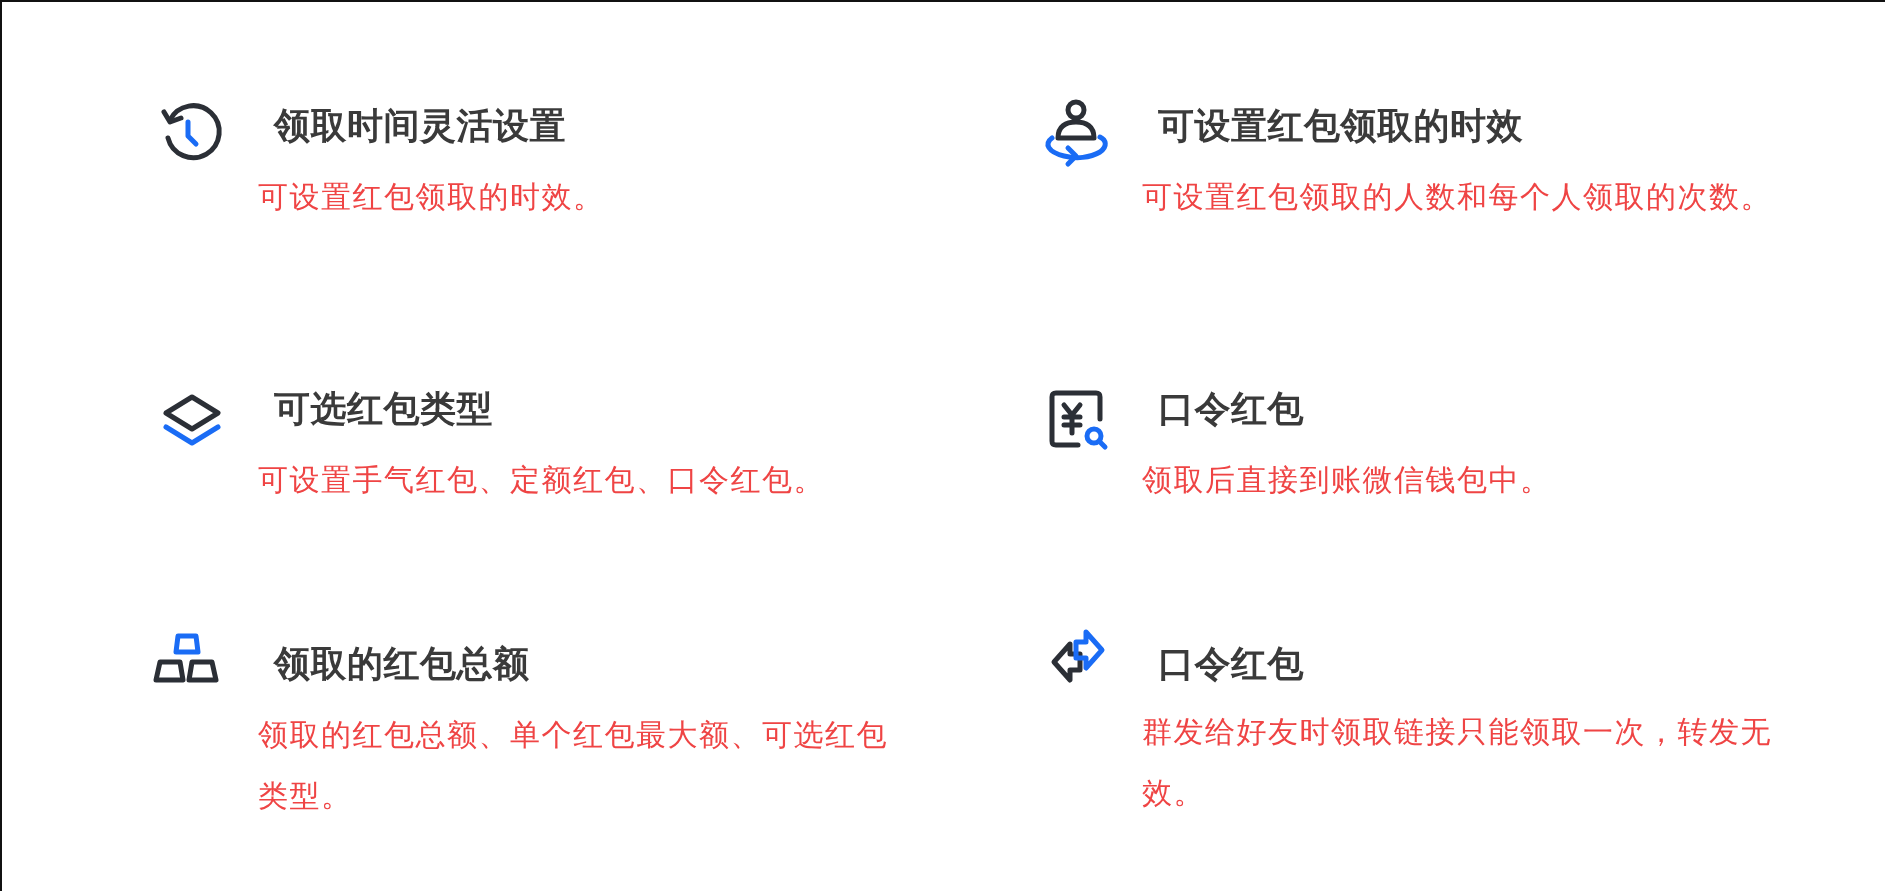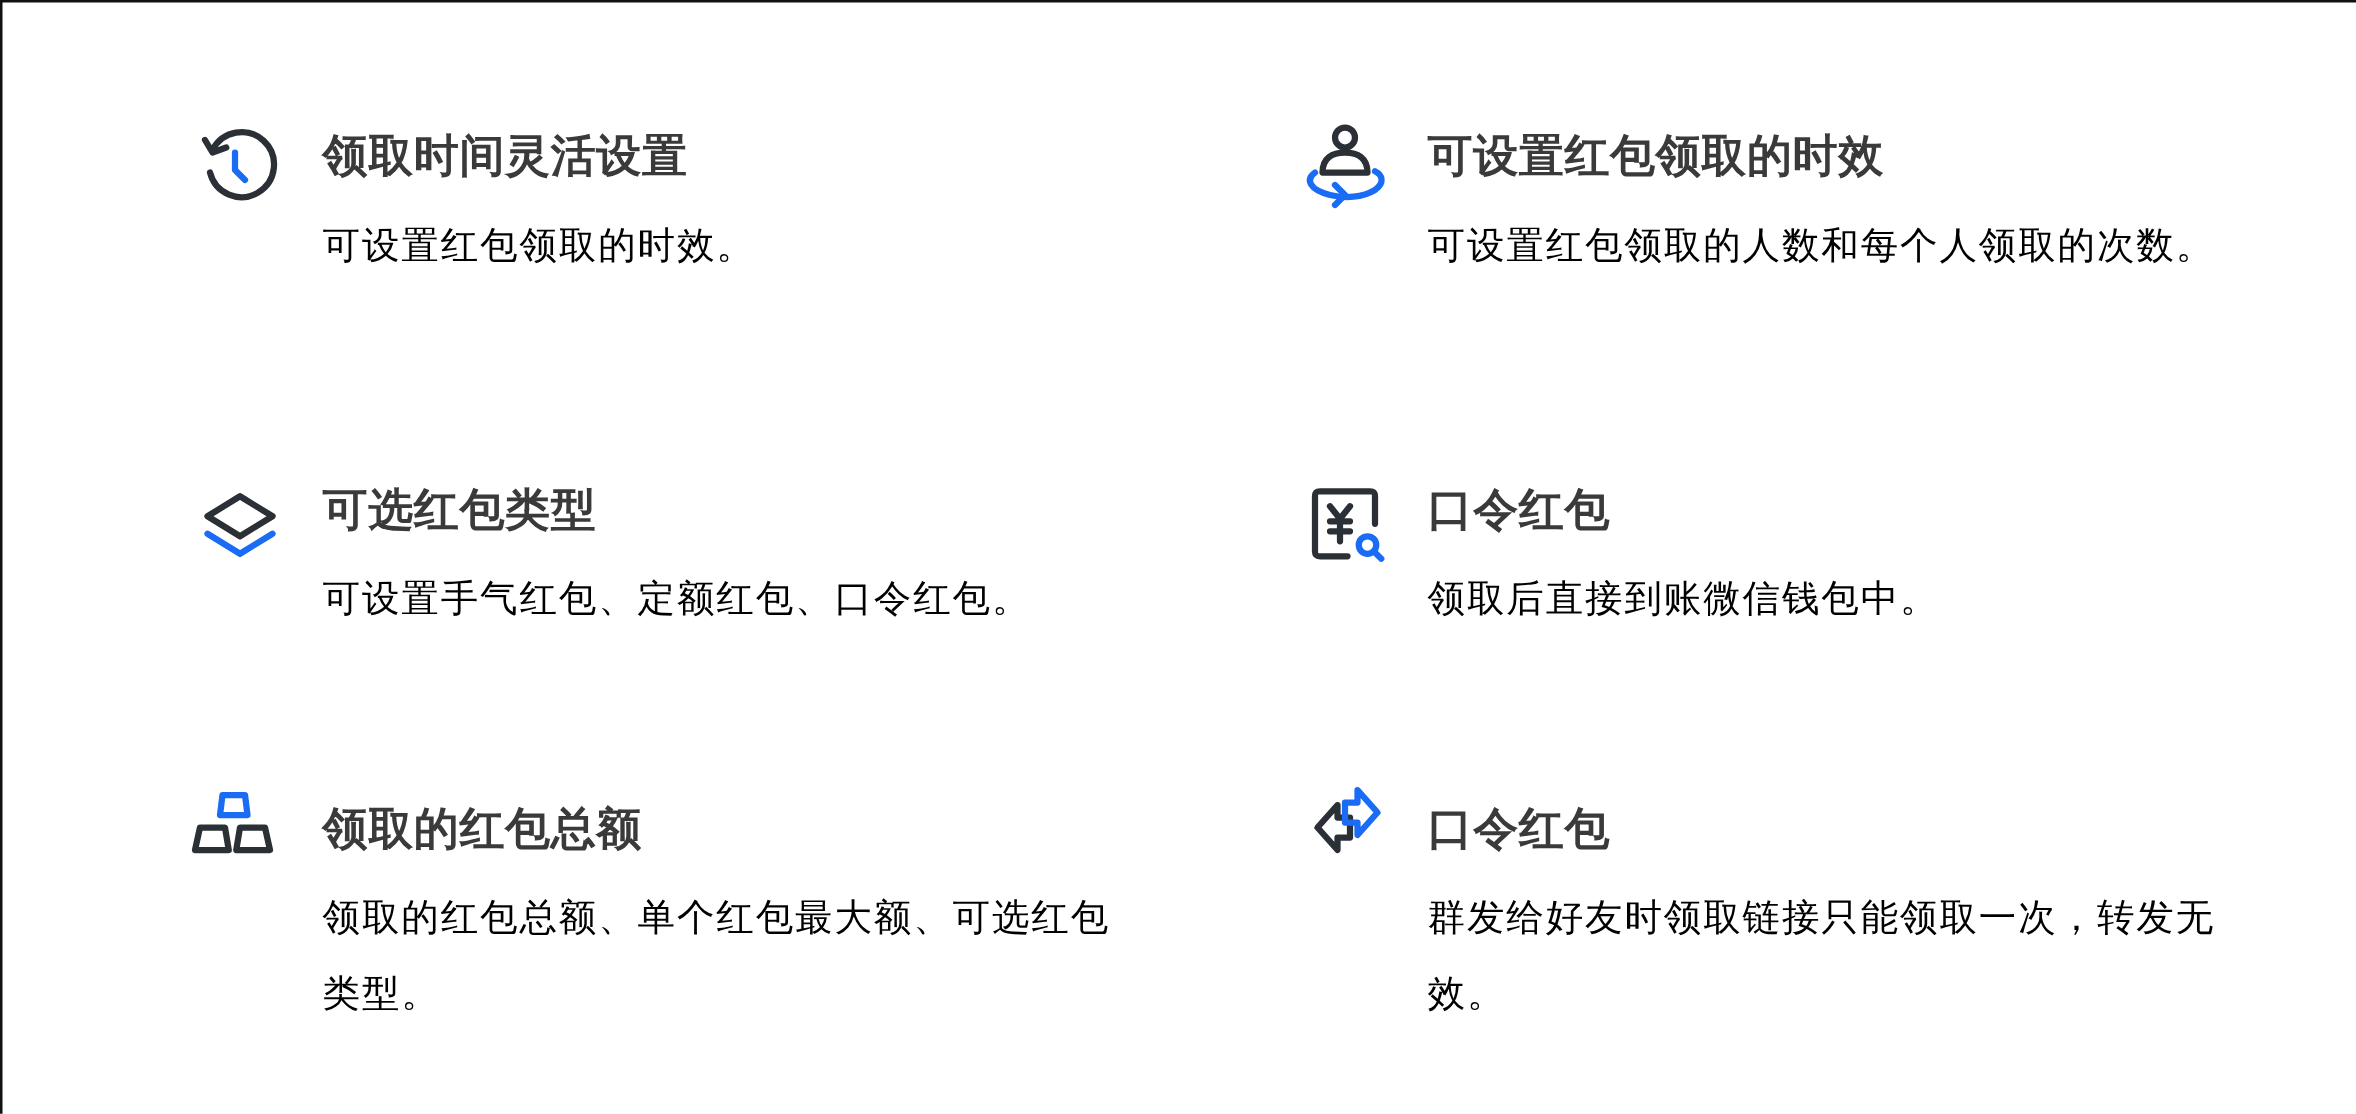--- a/index.html
+++ b/index.html
@@ -26,35 +26,35 @@
       width: 72px;
       height: 72px;
     }
     .feature .icon svg {
       width: 72px;
       height: 72px;
       display: block;
     }
     .feature .title {
       position: absolute;
-      left: 0;
+      left: 16px;
       top: 0;
       font-size: 36px;
       font-weight: bold;
       color: #3a3a3a;
       line-height: 44px;
       white-space: nowrap;
       letter-spacing: 0.5px;
     }
     .feature .desc {
       position: absolute;
       left: 0;
       top: 62px;
       font-size: 30px;
-      color: #000000;
+      color: #ef4444;
       line-height: 61px;
       letter-spacing: 1.5px;
     }
   </style>
 </head>
 <body>
 
 <div class="feature" style="left:256px; top:102px;">
   <div class="icon" style="left:-102px; top:-6px;">
     <svg viewBox="0 0 72 72" fill="none">
@@ -117,14 +117,14 @@
 </div>
 
 <div class="feature" style="left:1140px; top:640px;">
   <div class="icon" style="left:-100px; top:-20px;">
     <svg viewBox="0 0 72 72" fill="none">
       <path d="M28 22 L12 40 L28 58 L28 48 L38 48 L38 32 L28 32 Z" stroke="#2b2f36" stroke-width="5" stroke-linejoin="round"></path>
       <path d="M44 10 L60 28 L44 46 L44 36 L34 36 L34 20 L44 20 Z" stroke="#1a6cf5" stroke-width="5" stroke-linejoin="round"></path>
     </svg>
   </div>
   <div class="title">口令红包</div>
-  <div class="desc" style="width:670px;">群发给好友时领取链接只能领取一次，转发无效。</div>
+  <div class="desc" style="width:670px;font-family:Liberation Mono, monospace;">群发给好友时领取链接只能领取一次，转发无效。</div>
 </div>
 
 </body></html>

